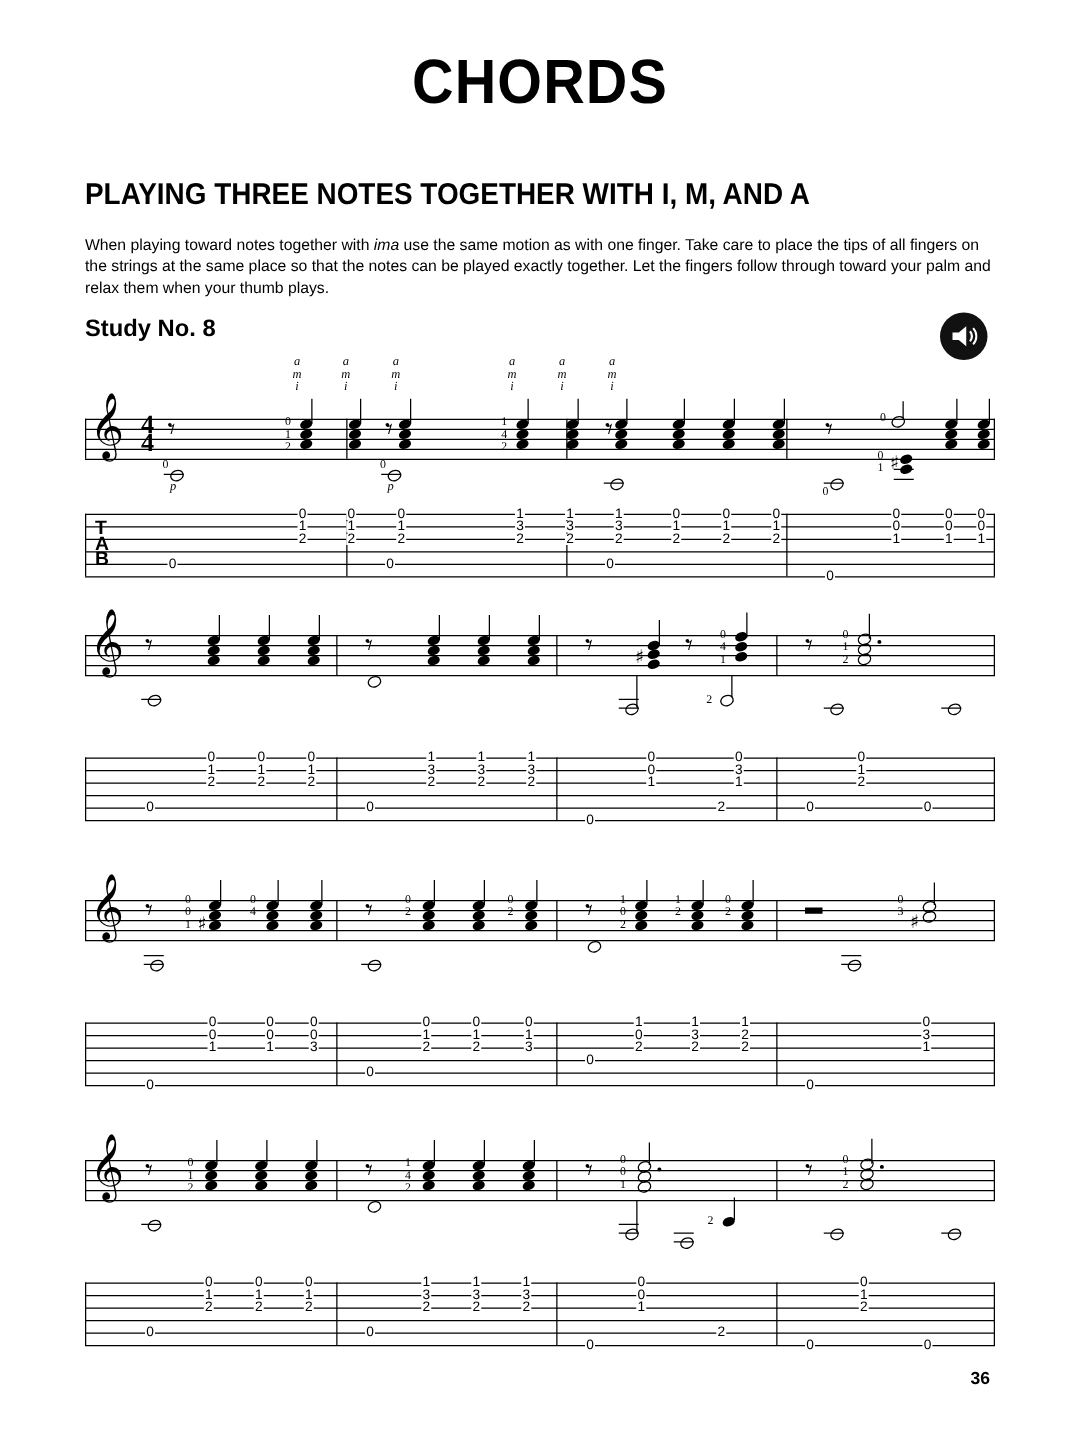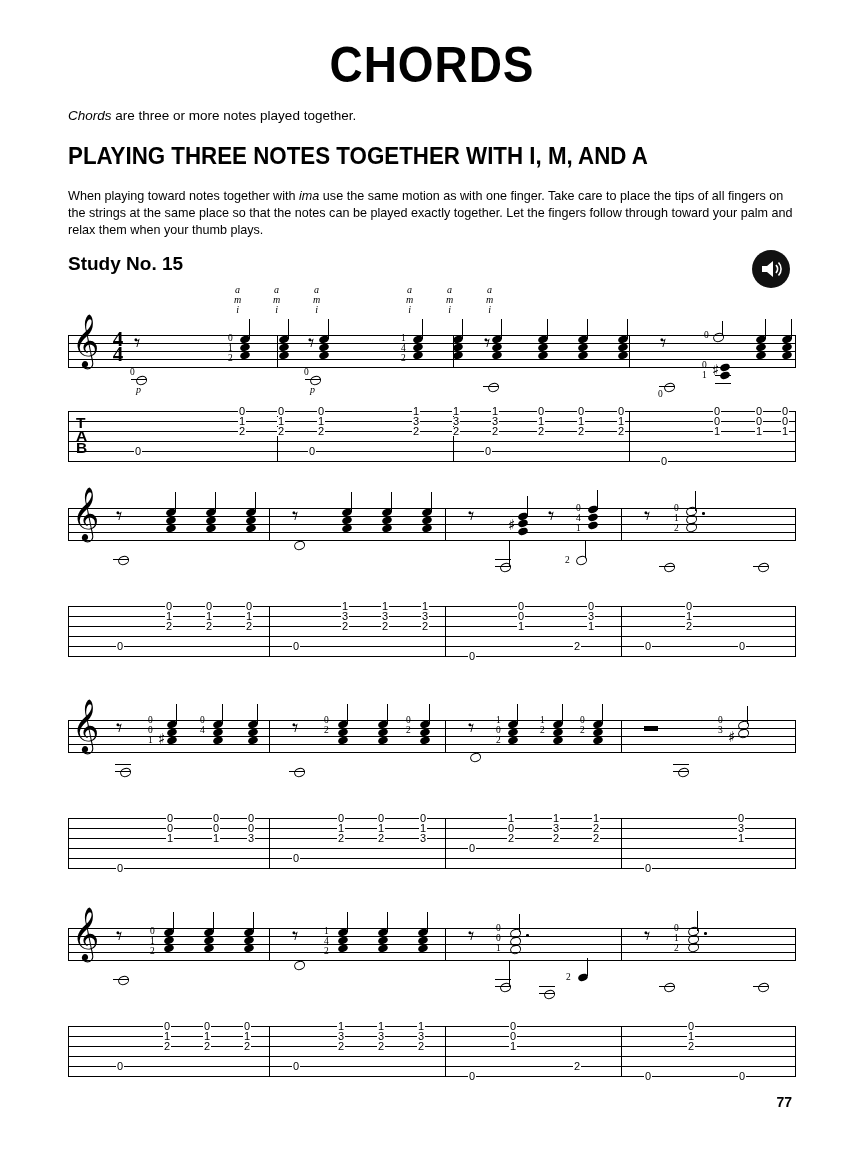--- a/index.html
+++ b/index.html
@@ -212,41 +212,38 @@
     background: #000;
   }
 </style>
 </head>
 <body>
 
 <div class="page">
 
   <div class="title">CHORDS</div>
 
-  <div class="intro">
-    <i>Chords</i><span> are three or more notes played together.</span>
-  </div>
 
   <div class="section-heading">PLAYING THREE NOTES TOGETHER WITH I, M, AND A</div>
 
   <div class="body-text">
     <span>When playing toward notes together with </span><i>ima</i><span> use the same motion as with one finger. Take care to place the tips of all fingers on the strings at the same place so that the notes can be played exactly together. Let the fingers follow through toward your palm and relax them when your thumb plays.</span>
   </div>
 
-  <div class="study-label">Study No. 15</div>
+  <div class="study-label">Study No. 8</div>
 
   <div class="audio-icon">
     <svg width="24" height="20" viewBox="0 0 24 20" aria-hidden="true">
       <polygon points="3,7 8,7 14,2 14,18 8,13 3,13" fill="#ffffff"></polygon>
       <path d="M17 6 A6 6 0 0 1 17 14" stroke="#ffffff" stroke-width="1.8" fill="none"></path>
       <path d="M19.5 3.5 A9.5 9.5 0 0 1 19.5 16.5" stroke="#ffffff" stroke-width="1.6" fill="none"></path>
     </svg>
   </div>
 
-  <div class="page-number">77</div>
+  <div class="page-number">36</div>
 
   <div class="system" style="top:285px;">
 
     <div style="position:relative;height:42px;">
       <div class="pima" style="left:166px;top:0;">a<br>m<br>i</div>
       <div class="pima" style="left:205px;top:0;">a<br>m<br>i</div>
       <div class="pima" style="left:245px;top:0;">a<br>m<br>i</div>
       <div class="pima" style="left:338px;top:0;">a<br>m<br>i</div>
       <div class="pima" style="left:378px;top:0;">a<br>m<br>i</div>
       <div class="pima" style="left:418px;top:0;">a<br>m<br>i</div>

